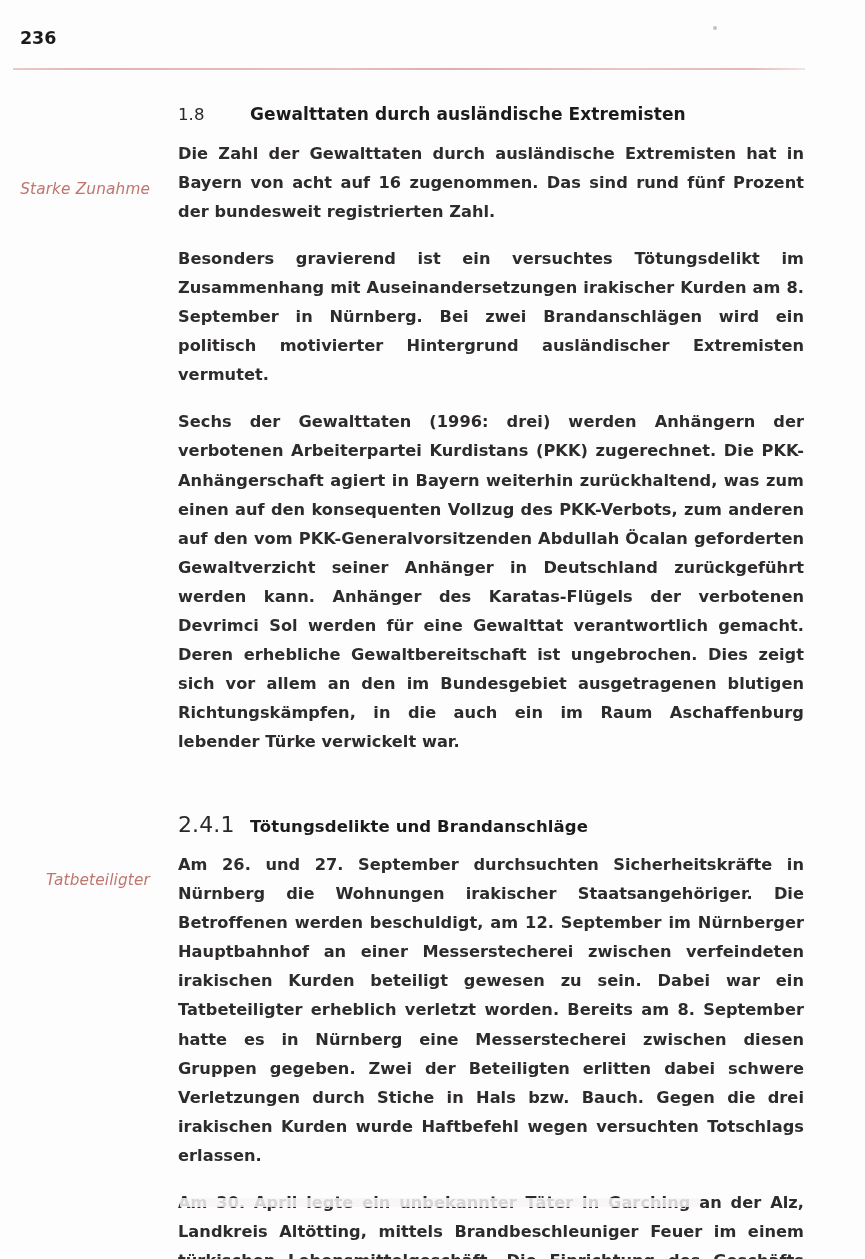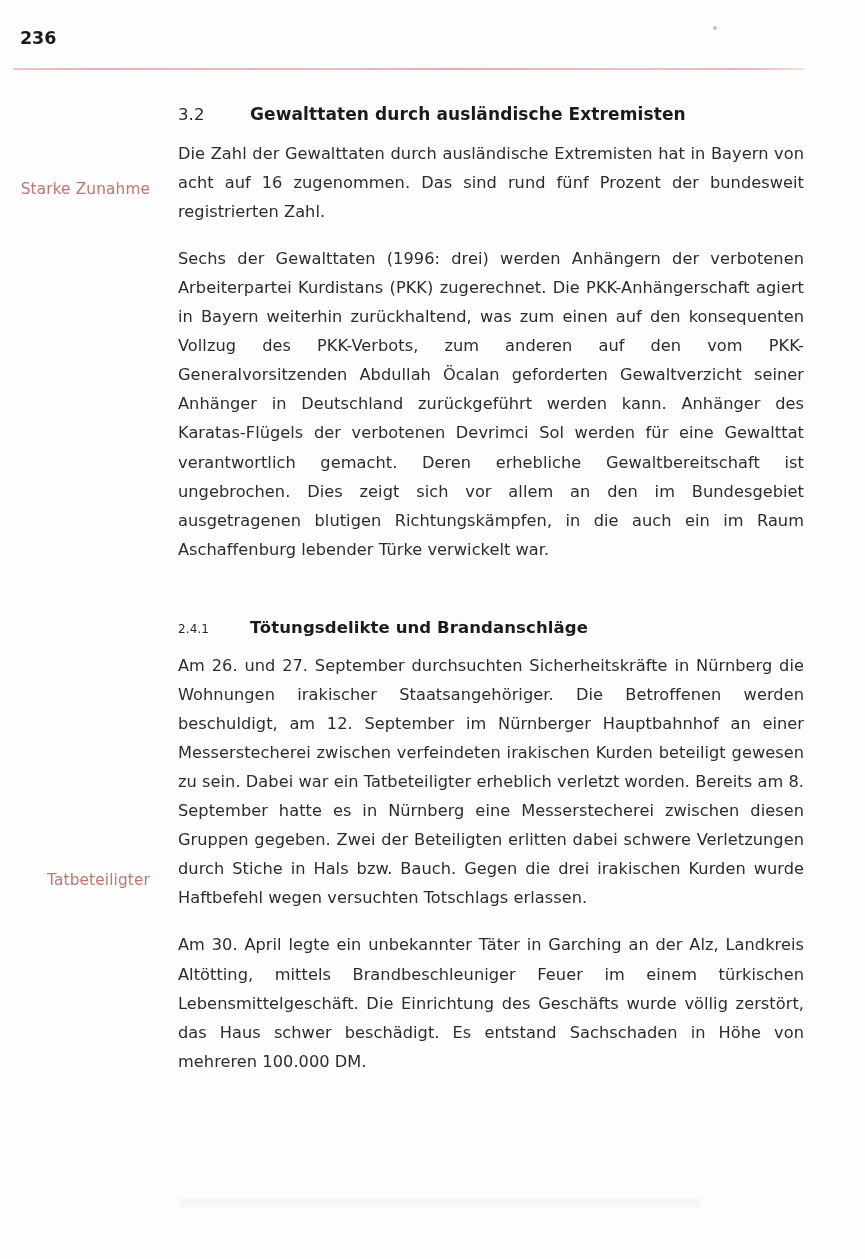--- a/index.html
+++ b/index.html
@@ -92,44 +92,46 @@
     font-size: 16.5px;
     font-weight: bold;
     line-height: 1.25;
     color: #1d1a1b;
     letter-spacing: .1px;
   }
   h3.sub-head .num {
     display: inline-block;
     width: 72px;
     font-weight: normal;
-    font-size: 12px;
+    font-size: 22px;
     color: #2b2728;
   }
 
   p.body {
     margin: 0 0 18px 0;
     font-size: 16.2px;
     line-height: 29.1px;
     text-align: justify;
     color: #2e2b2c;
     letter-spacing: .05px;
     -webkit-hyphens: none;
     hyphens: none;
+    font-weight: bold;
   }
   p.body:last-child { margin-bottom: 4px; }
 
   .spacer-block { height: 36px; }
 
   
   .marginal {
     position: absolute;
     left: 0;
     width: 150px;
     text-align: right;
+    font-style: italic;
     font-size: 15.3px;
     line-height: 1.2;
     color: #c0756f;
     letter-spacing: .15px;
   }
   #marginal-0 { top: 180px; }
   #marginal-1 { top: 871px; }
 
   
   .speck {
@@ -164,24 +166,25 @@
   <div class="head-rule"></div>
 
   <div class="speck"></div>
 
   <div class="marginal" id="marginal-0">Starke Zunahme</div>
   <div class="marginal" id="marginal-1">Tatbeteiligter</div>
 
   <div class="column">
 
     <h2 class="sec-head">
-      <span class="num">3.2</span><span>Gewalttaten durch ausländische Extremisten</span>
+      <span class="num">1.8</span><span>Gewalttaten durch ausländische Extremisten</span>
     </h2>
 
     <p class="body">Die Zahl der Gewalttaten durch ausländische Extremisten hat in Bayern von acht auf 16 zugenommen. Das sind rund fünf Prozent der bundesweit registrierten Zahl.</p>
+    <p class="body">Besonders gravierend ist ein versuchtes Tötungsdelikt im Zusammenhang mit Auseinandersetzungen irakischer Kurden am 8. September in Nürnberg. Bei zwei Brandanschlägen wird ein politisch motivierter Hintergrund ausländischer Extremisten vermutet.</p>
     <p class="body">Sechs der Gewalttaten (1996: drei) werden Anhängern der verbotenen Arbeiterpartei Kurdistans (PKK) zugerechnet. Die PKK-Anhängerschaft agiert in Bayern weiterhin zurückhaltend, was zum einen auf den konsequenten Vollzug des PKK-Verbots, zum anderen auf den vom PKK-Generalvorsitzenden Abdullah Öcalan geforderten Gewaltverzicht seiner Anhänger in Deutschland zurückgeführt werden kann. Anhänger des Karatas-Flügels der verbotenen Devrimci Sol werden für eine Gewalttat verantwortlich gemacht. Deren erhebliche Gewaltbereitschaft ist ungebrochen. Dies zeigt sich vor allem an den im Bundesgebiet ausgetragenen blutigen Richtungskämpfen, in die auch ein im Raum Aschaffenburg lebender Türke verwickelt war.</p>
 
     <div class="spacer-block"></div>
 
     <h3 class="sub-head">
       <span class="num">2.4.1</span><span>Tötungsdelikte und Brandanschläge</span>
     </h3>
 
     <p class="body">Am 26. und 27. September durchsuchten Sicherheitskräfte in Nürnberg die Wohnungen irakischer Staatsangehöriger. Die Betroffenen werden beschuldigt, am 12. September im Nürnberger Hauptbahnhof an einer Messerstecherei zwischen verfeindeten irakischen Kurden beteiligt gewesen zu sein. Dabei war ein Tatbeteiligter erheblich verletzt worden. Bereits am 8. September hatte es in Nürnberg eine Messerstecherei zwischen diesen Gruppen gegeben. Zwei der Beteiligten erlitten dabei schwere Verletzungen durch Stiche in Hals bzw. Bauch. Gegen die drei irakischen Kurden wurde Haftbefehl wegen versuchten Totschlags erlassen.</p>
     <p class="body">Am 30. April legte ein unbekannter Täter in Garching an der Alz, Landkreis Altötting, mittels Brandbeschleuniger Feuer im einem türkischen Lebensmittelgeschäft. Die Einrichtung des Geschäfts wurde völlig zerstört, das Haus schwer beschädigt. Es entstand Sachschaden in Höhe von mehreren 100.000 DM.</p>

